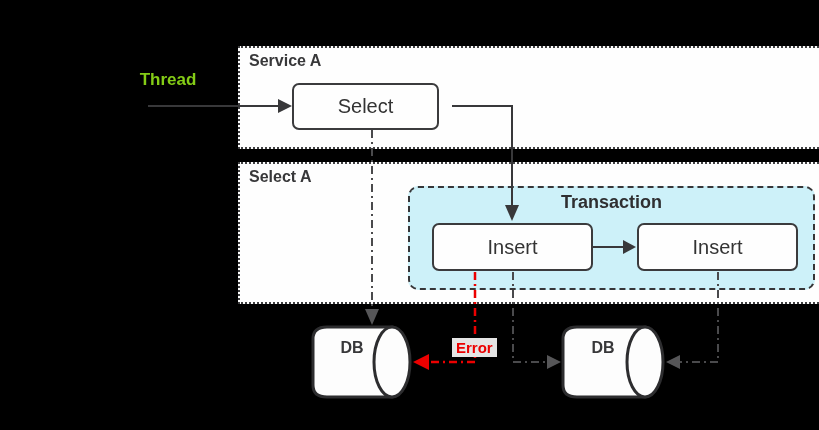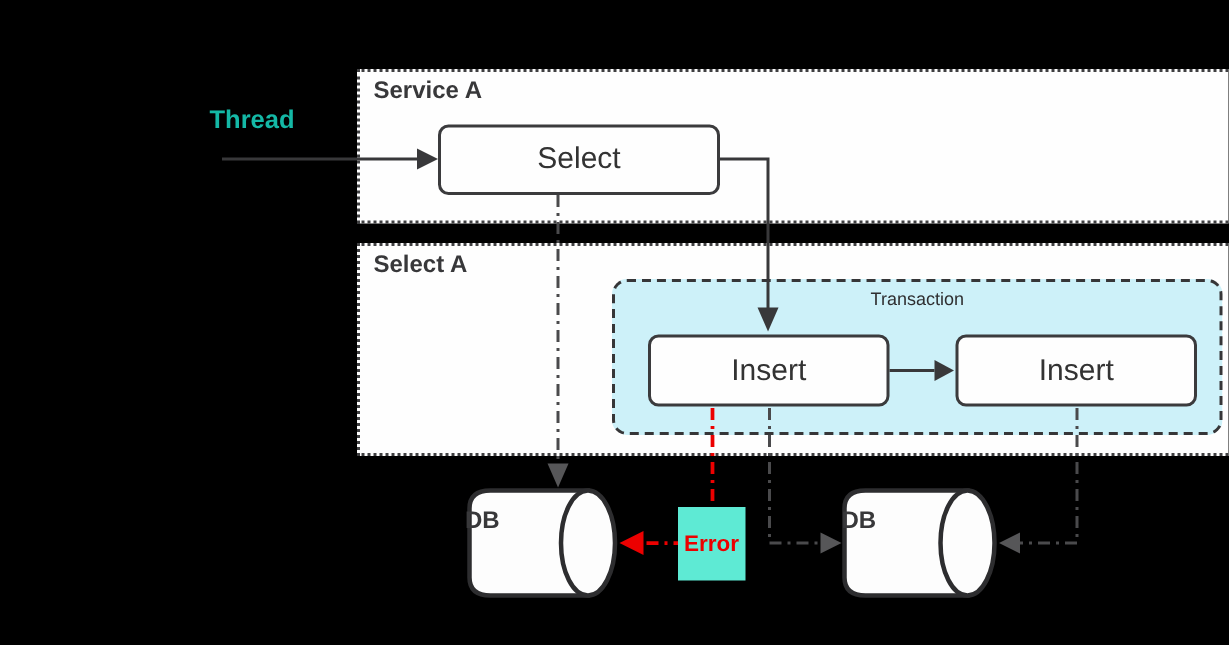--- a/index.html
+++ b/index.html
@@ -15,42 +15,42 @@
   #manager-a { left:198px; top:162px; width:589px; height:142px; }
   .group-label {
     font-weight:bold; font-size:16px; color:#38383a; margin:4px 0 0 9px;
   }
   .transaction {
     position:absolute; left:368px; top:186px; width:407px; height:104px;
     background:#cdf1f9; border:2px dashed #363638; border-radius:10px;
     box-sizing:border-box; text-align:center; z-index:2;
   }
   .transaction-label {
-    font-weight:normal; font-size:12px; color:#2f2f31; margin-top:4px;
+    font-weight:bold; font-size:18px; color:#2f2f31; margin-top:4px;
   }
   svg.wires { position:absolute; left:0; top:0; z-index:3; }
   .node {
     position:absolute; background:#fefefe; border:2px solid #3b3b3d;
     border-radius:7px; display:flex; align-items:center; justify-content:center;
     font-size:20px; color:#333; box-sizing:border-box; z-index:4;
   }
-  #select-node { left:252px; top:83px; width:188px; height:47px; }
+  #select-node { left:252px; top:83px; width:147px; height:47px; }
   #insert-left-node  { left:392px; top:223px; width:161px; height:48px; }
   #insert-right-node { left:597px; top:223px; width:161px; height:48px; }
   .thread-label {
     position:absolute; left:88px; top:70px; width:80px; text-align:center;
-    font-weight:bold; font-size:17px; color:#14b8a6; z-index:6;
+    font-weight:bold; font-size:17px; color:#84cc16; z-index:6;
   }
   .error-label {
-    position:absolute; left:412px; top:338px; background:#5eead4;
-    color:#ec0000; font-weight:bold; font-size:15px; padding:16px 4px;
+    position:absolute; left:412px; top:338px; background:#e5e5e5;
+    color:#ec0000; font-weight:bold; font-size:15px; padding:1px 4px;
     z-index:6; line-height:17px;
   }
   .db-label {
-    position:absolute; width:84px; text-align:left; font-weight:bold;
+    position:absolute; width:84px; text-align:center; font-weight:bold;
     font-size:16px; line-height:22px; color:#38383a; z-index:6;
   }
   #db-slave-label  { left:270px; top:337px; }
   #db-master-label { left:521px; top:337px; }
 </style>
 </head>
 <body>
 
 <div class="stage">
 

